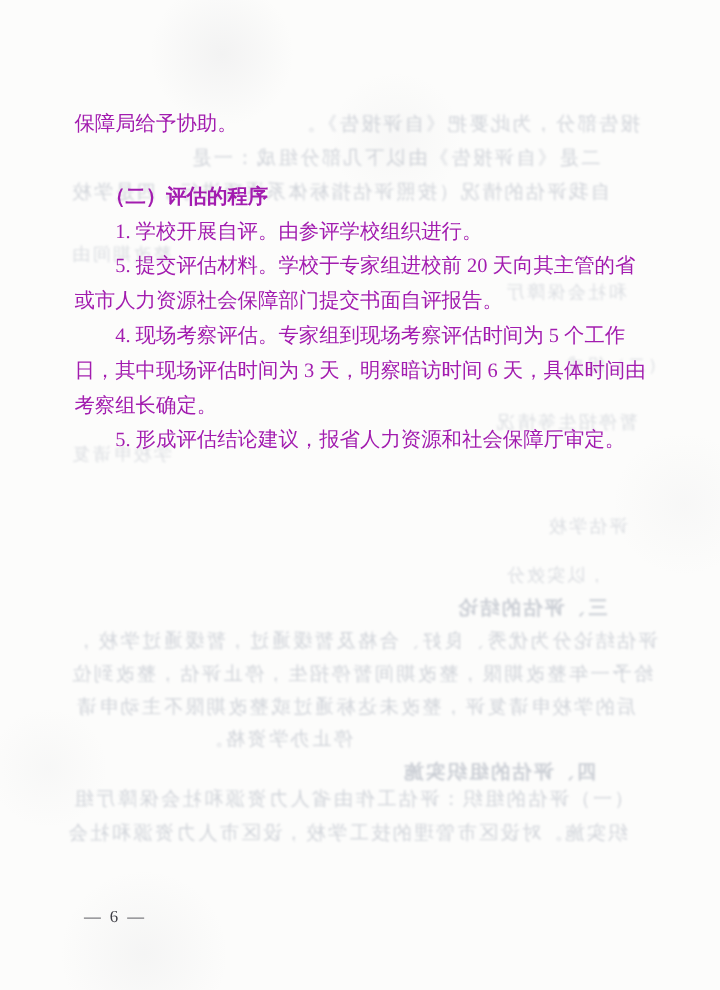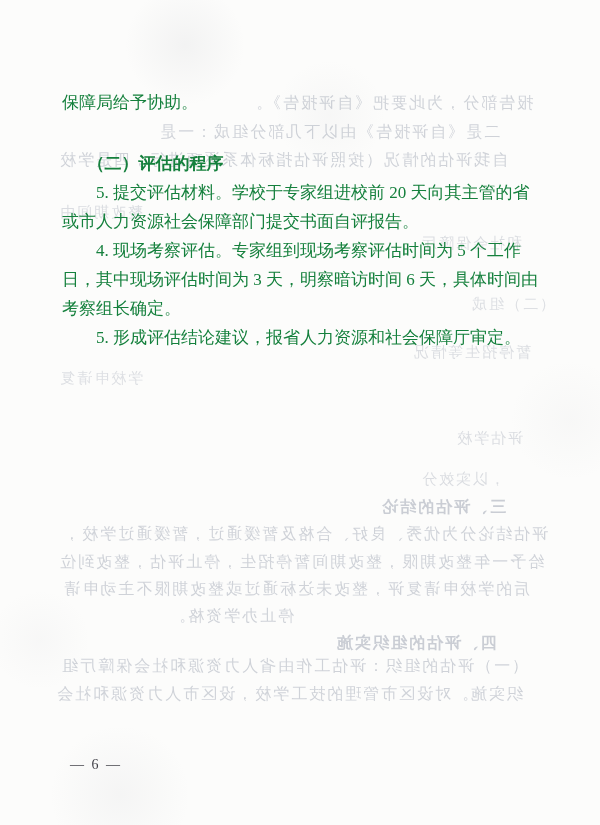--- a/index.html
+++ b/index.html
@@ -11,21 +11,21 @@
       radial-gradient(circle at 330px 115px, rgba(160,162,170,.06) 0, rgba(160,162,170,0) 55px),
       radial-gradient(circle at 120px 795px, rgba(160,162,170,.08) 0, rgba(160,162,170,0) 70px),
       radial-gradient(circle at 570px 420px, rgba(160,162,170,.05) 0, rgba(160,162,170,0) 60px),
       radial-gradient(circle at 40px 640px, rgba(160,162,170,.05) 0, rgba(160,162,170,0) 50px);
     font-family:"Liberation Serif","DejaVu Serif",serif;
   }
   .page{position:absolute;inset:0;}
   
   .doc{
     position:absolute;left:62px;top:88px;width:480px;
-    font-size:17px;line-height:29px;color:#15803d;
+    font-size:17px;line-height:29px;color:#a21caf;
     text-align:justify;z-index:3;
   }
   .doc p{margin:0;white-space:pre-wrap;}
   .doc p.head{font-weight:bold;text-indent:1.5em;margin-top:32px;}
   .doc p.item{text-indent:2em;}
   .page-num{
     position:absolute;left:70px;top:757px;z-index:3;
     font-size:14px;letter-spacing:2px;color:#3f3f46;
   }
   
@@ -74,20 +74,21 @@
   <div class="bt bt-b3">给予一年整改期限，整改期间暂停招生，停止评估，整改到位</div>
   <div class="bt bt-b4">后的学校申请复评，整改未达标通过或整改期限不主动申请</div>
   <div class="bt bt-b5">停止办学资格。</div>
   <div class="bt bt-b6 hd">四、评估的组织实施</div>
   <div class="bt bt-b7">（一）评估的组织：评估工作由省人力资源和社会保障厅组</div>
   <div class="bt bt-b8">织实施。对设区市管理的技工学校，设区市人力资源和社会</div>
 
   <main class="doc">
     <p class="cont">保障局给予协助。</p>
     <p class="head">（二）评估的程序</p>
+    <p class="item">1. 学校开展自评。由参评学校组织进行。</p>
     <p class="item">5. 提交评估材料。学校于专家组进校前 20 天向其主管的省
 或市人力资源社会保障部门提交书面自评报告。</p>
     <p class="item">4. 现场考察评估。专家组到现场考察评估时间为 5 个工作
 日，其中现场评估时间为 3 天，明察暗访时间 6 天，具体时间由
 考察组长确定。</p>
     <p class="item">5. 形成评估结论建议，报省人力资源和社会保障厅审定。</p>
   </main>
 
   <div class="page-num">— 6 —</div>
 

